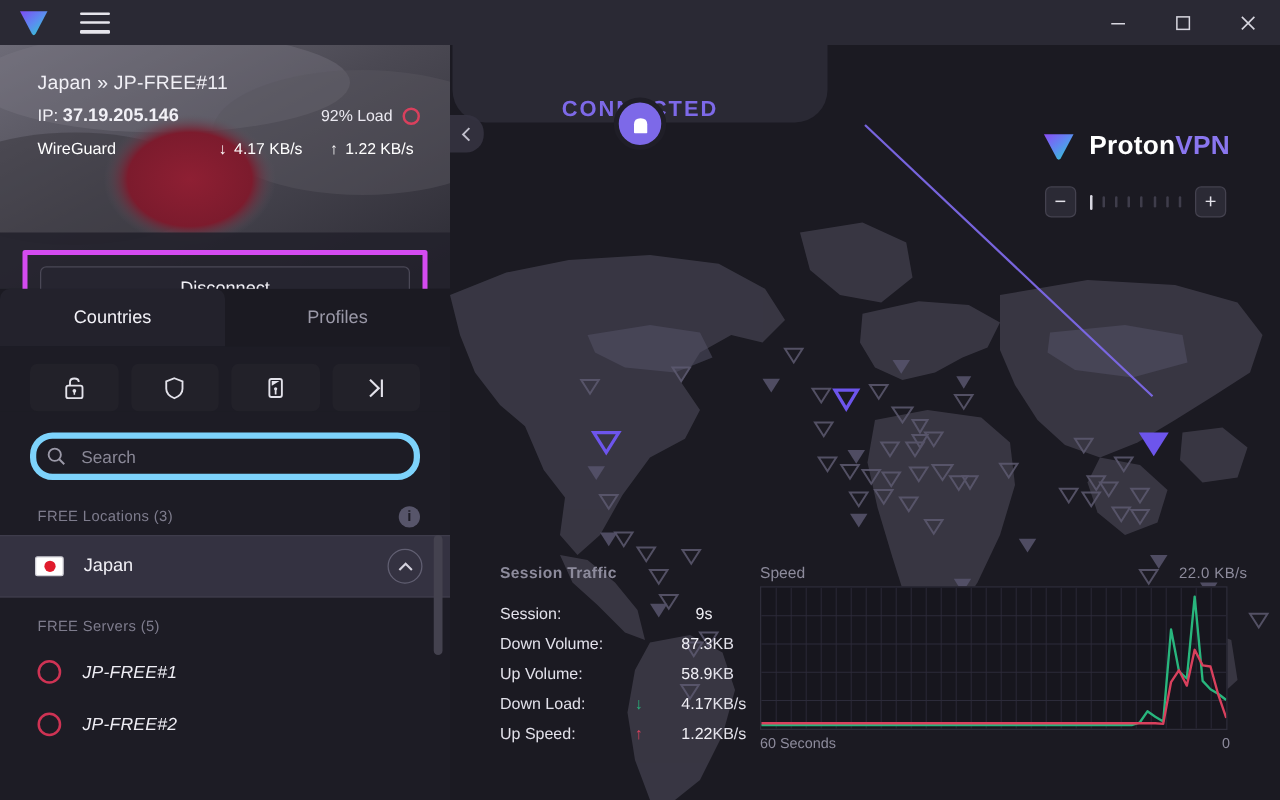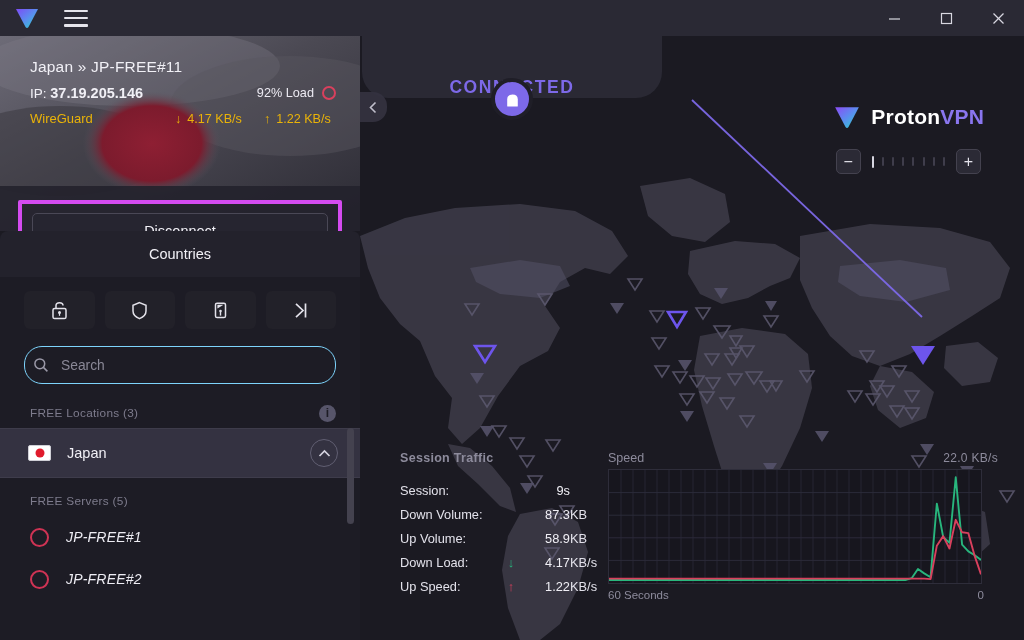--- a/index.html
+++ b/index.html
@@ -138,21 +138,21 @@
   
   #conn-card { position: relative; height: 195px; overflow: hidden; }
   #conn-bg { position: absolute; inset: 0; }
   #conn-card .cc-inner { position: relative; padding: 22px 24px 0 30px; z-index: 3; }
   #cc-server { font-size: 15.5px; color: #f1f0f6; letter-spacing: .2px; }
   #cc-line2 { display: flex; align-items: center; margin-top: 9px; }
   #cc-ip { font-size: 13.5px; color: #f1f0f6; }
   #cc-ip b { font-weight: bold; font-size: 14.5px; }
   #cc-load { margin-left: auto; display: flex; align-items: flex-start; gap: 8px; font-size: 12.7px; color: #eceaf2; }
   .load-ring { width: 14px; height: 14px; border-radius: 50%; border: 2.4px solid #d9405d; }
-  #cc-line3 { display: flex; align-items: flex-end; margin-top: 10px; font-size: 13px; color: #eab308; }
+  #cc-line3 { display: flex; align-items: flex-end; margin-top: 10px; font-size: 13px; color: #ffffff; }
   #cc-proto { flex: 0 0 145px; }
   .spd { display: flex; align-items: center; gap: 6px; font-size: 12.6px; }
   .spd.up { margin-left: 22px; }
   #disconnect-hl {
     position: absolute; left: 18px; top: 164px; width: 324px; height: 62px;
     border: 4px solid #d44bf0; border-radius: 2px; z-index: 6;
   }
   #disconnect-btn {
     position: absolute; left: 32px; top: 177px; width: 296px; height: 36px;
     border: 1px solid #4a4856; border-radius: 5px;
@@ -173,21 +173,21 @@
   
   #filters { display: flex; gap: 10px; padding: 14px 24px 0 24px; background: #1d1c25; }
   .fbtn {
     flex: 1; height: 38px; border-radius: 6px; background: #222129;
     display: flex; align-items: center; justify-content: center; cursor: pointer;
   }
 
   
   #searchbox {
     margin: 17px 24px 0 24px; height: 38px;
-    border: 1px solid #7dd3fc; border-radius: 18px;
+    border: 5px solid #7dd3fc; border-radius: 18px;
     display: flex; align-items: center; gap: 12px; padding: 0 8px;
     background: #1d1c25;
   }
   #search-input {
     flex: 1; background: transparent; border: 0; outline: 0;
     color: #e6e5ee; font-size: 13.8px; font-family: "Liberation Sans", sans-serif;
   }
   #search-input::placeholder { color: #8a8897; }
 
   
@@ -567,20 +567,21 @@
             <span>1.22 KB/s</span>
           </span>
         </div>
       </div>
       <div id="disconnect-hl"></div>
       <div id="disconnect-btn">Disconnect</div>
     </div>
 
     <div id="tabs">
       <div class="tab active">Countries</div>
+      <div class="tab">Profiles</div>
     </div>
 
     <div id="filters">
       <div class="fbtn">
         <svg width="19" height="21" viewBox="0 0 19 21">
           <rect x="3" y="8.5" width="13" height="10" rx="1.6" fill="none" stroke="#e3e2ea" stroke-width="1.5"></rect>
           <path d="M6 8.5 L6 5.6 Q6 2.8 9.5 2.8 Q13 2.8 13 5.6" fill="none" stroke="#e3e2ea" stroke-width="1.5"></path>
           <circle cx="9.5" cy="12.6" r="1.5" fill="#e3e2ea"></circle>
           <rect x="8.9" y="13.2" width="1.2" height="2.6" fill="#e3e2ea"></rect>
         </svg>

